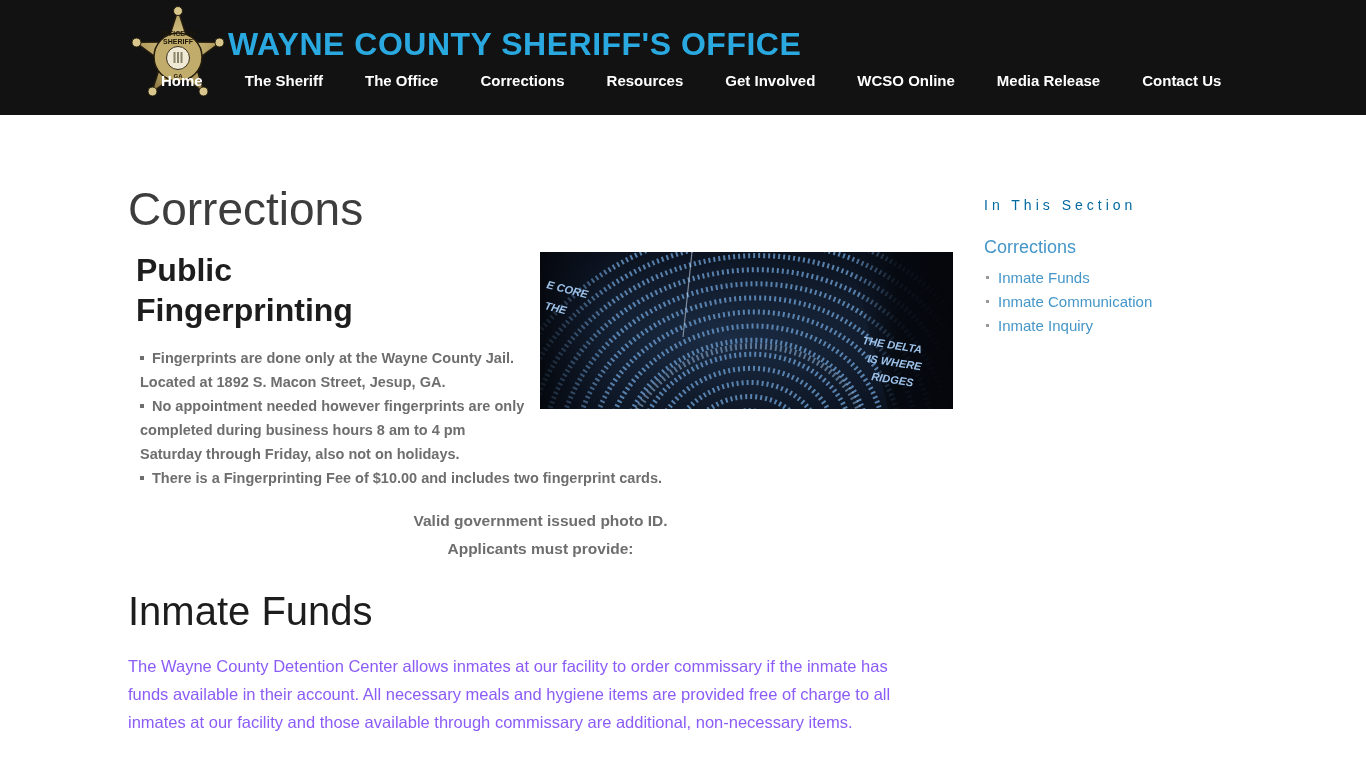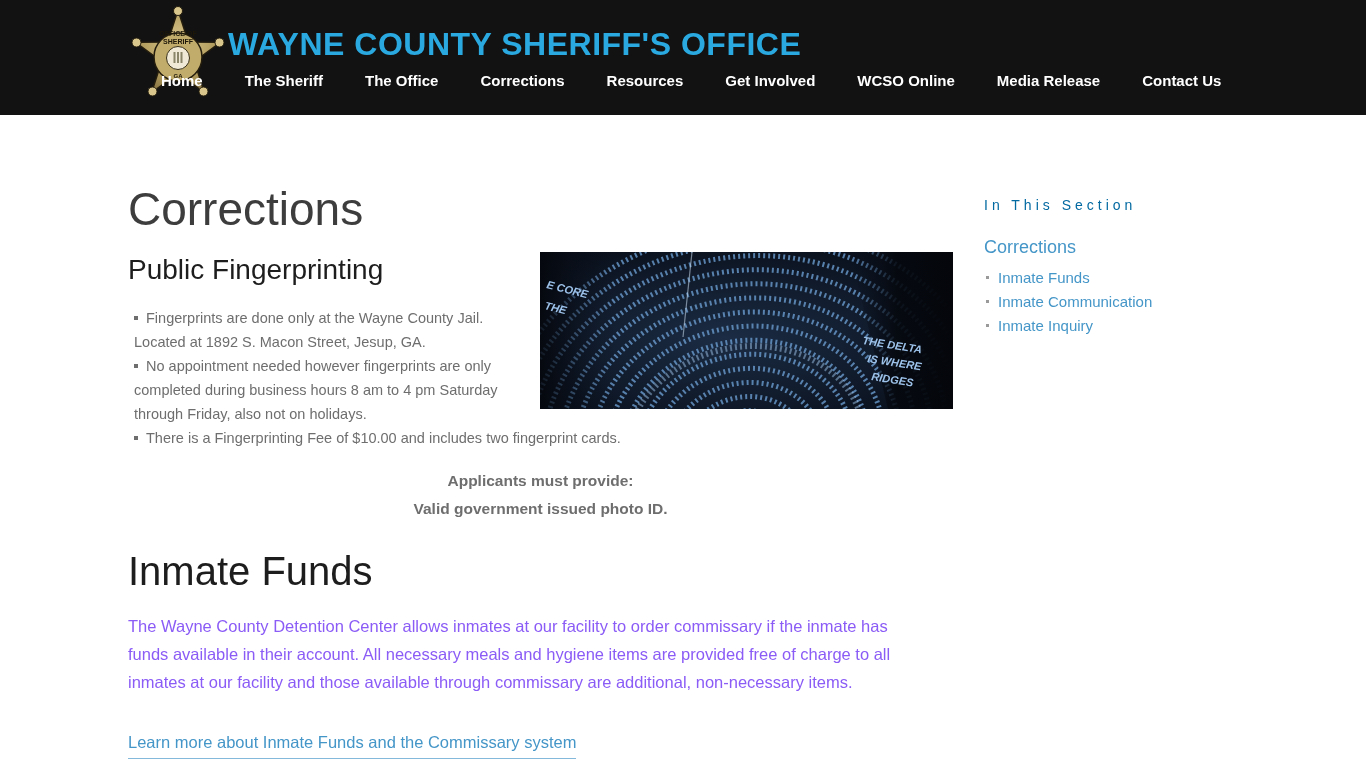--- a/index.html
+++ b/index.html
@@ -16,23 +16,23 @@
               cursor:pointer; white-space:nowrap; }
 
   
   .container { width:1140px; margin:0 auto; padding:67px 0 0 15px; display:flex; }
   .content { width:825px; }
   .sidebar { width:269px; margin-left:31px; padding-top:15px; }
 
   
   h1.page-title { margin:0 0 14px; font-size:46px; font-weight:400; color:#3d3d3d; }
   .fp-image { float:right; width:413px; height:157px; margin:2px 0 10px 12px; display:block; }
-  h2.fp-heading { margin:0 0 16px; font-size:28px; line-height:40px; font-weight:400;
+  h2.fp-heading { margin:0 8px 16px; font-size:32px; line-height:40px; font-weight:700;
                   color:#1d1d1d; max-width:300px; }
-  .bullet-lines { margin-left:6px; font-size:14.5px; line-height:24px; color:#6e6e6e; }
+  .bullet-lines { margin-left:12px; font-size:14.5px; line-height:24px; color:#6e6e6e;font-weight:bold; }
   .bullet-line { min-height:24px; }
   .sq { display:inline-block; width:4px; height:4px; background:#6e6e6e; margin:0 8px 3px 0; }
 
   .applicants { clear:none; text-align:center; margin-top:17px; font-size:15.5px;
                 font-weight:700; color:#6e6e6e; line-height:28px; }
 
   h2.if-heading { margin:26px 0 0; font-size:40px; font-weight:400; color:#1d1d1d; }
   .if-paragraph { margin:18px 0 11px; max-width:800px; font-size:16.5px; line-height:28px; color:#8b5cf6; }
   .learn-link { display:inline-block; margin-top:26px; font-size:16.5px; color:#4596c8;
                 text-decoration:none; border-bottom:1px solid #85b9dc; padding-bottom:6px; cursor:pointer; }
@@ -150,22 +150,22 @@
 
       <div class="bullet-lines">
           <div class="bullet-line"><span class="sq"></span>Fingerprints are done only at the Wayne County Jail.</div>
           <div class="bullet-line">Located at 1892 S. Macon Street, Jesup, GA.</div>
           <div class="bullet-line"><span class="sq"></span>No appointment needed however fingerprints are only</div>
           <div class="bullet-line">completed during business hours 8 am to 4 pm Saturday through Friday, also not on holidays.</div>
           <div class="bullet-line"><span class="sq"></span>There is a Fingerprinting Fee of $10.00 and includes two fingerprint cards.</div>
         </div>
 
       <div class="applicants">
+        <div>Valid government issued photo ID.</div>
         <div>Applicants must provide:</div>
-        <div>Valid government issued photo ID.</div>
       </div>
 
       <h2 class="if-heading">Inmate Funds</h2>
       <p class="if-paragraph">The Wayne County Detention Center allows inmates at our facility to order commissary if the inmate has funds available in their account. All necessary meals and hygiene items are provided free of charge to all inmates at our facility and those available through commissary are additional, non-necessary items.</p>
       <a class="learn-link">Learn more about Inmate Funds and the Commissary system</a>
     </div>
 
     <div class="sidebar">
       <div class="sidebar-heading">In This Section</div>
       <a class="sidebar-section-link">Corrections</a>

